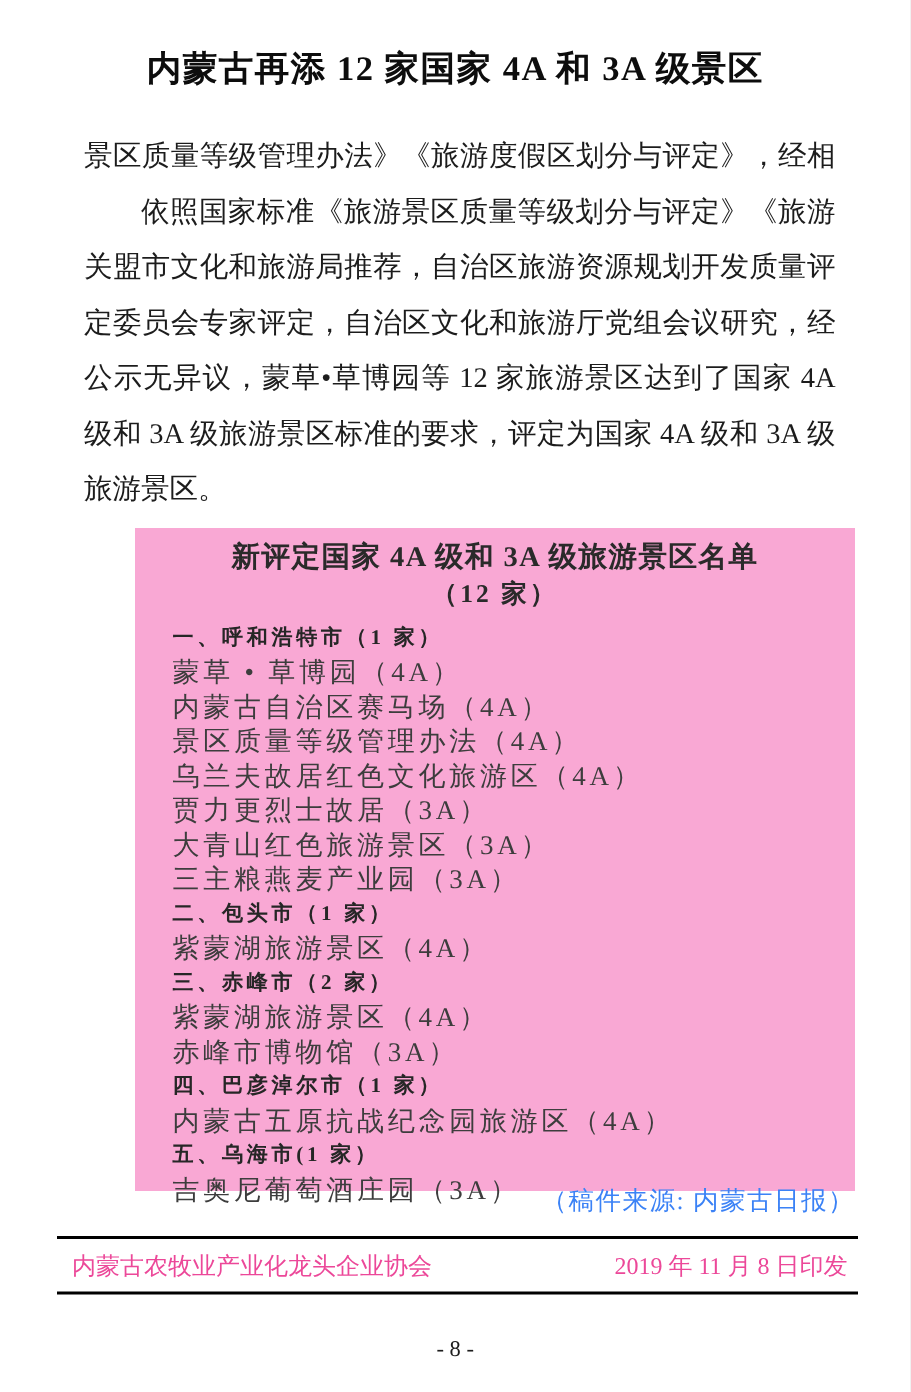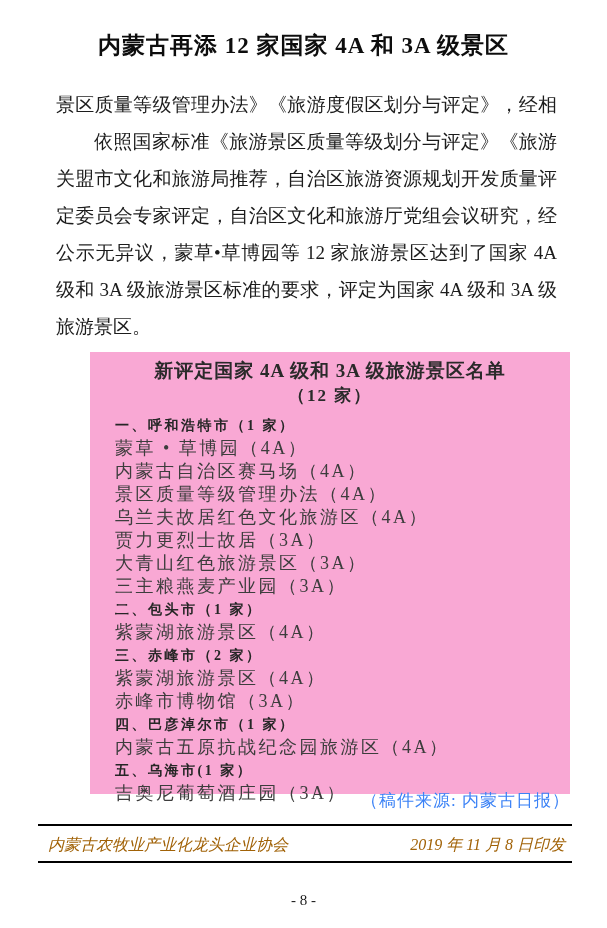--- a/index.html
+++ b/index.html
@@ -103,22 +103,21 @@
   .footer-row {
     position: absolute;
     top: 834px;
     left: 48px;
     width: 517px;
     display: flex;
     justify-content: space-between;
     align-items: center;
     font-size: 16px;
     line-height: 22px;
-    color: #a16207;
-    font-style: italic;
+    color: #ec4899;
   }
   .page-number {
     position: absolute;
     top: 892px;
     left: 0;
     width: 100%;
     text-align: center;
     font-size: 15px;
     color: #1c1c1c;
   }

